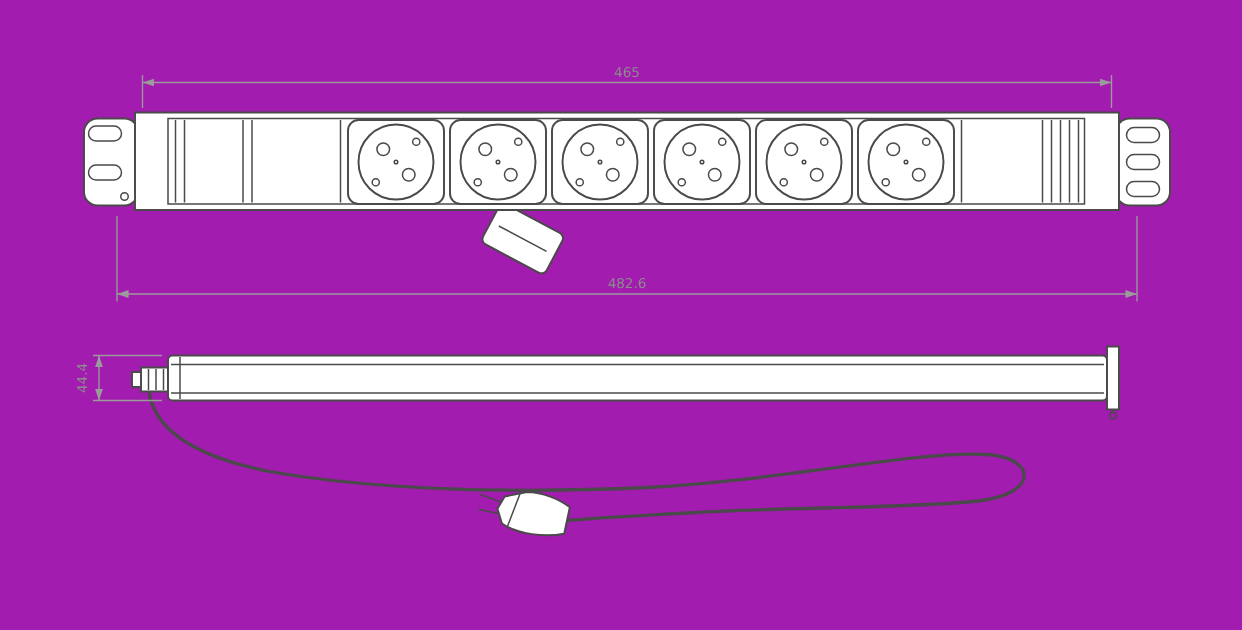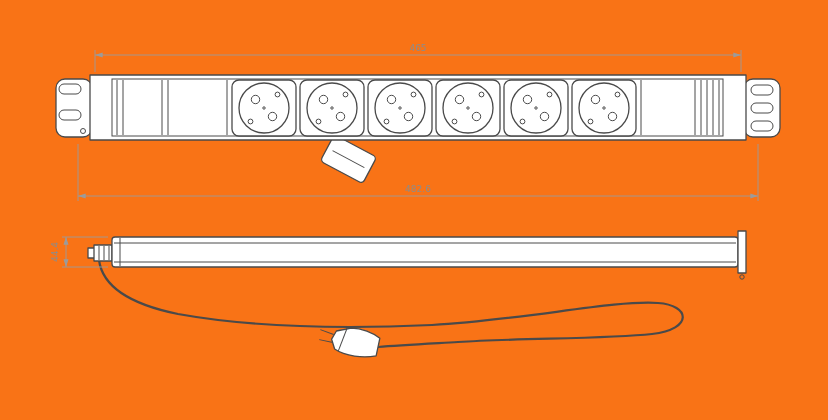--- a/index.html
+++ b/index.html
@@ -1,16 +1,16 @@
 <!DOCTYPE html>
 <html><head>
 <meta charset="utf-8">
 <style>
   html, body { margin: 0; padding: 0; background: #ffffff; }
-  .stage { width: 828px; height: 420px; position: relative; background: #f97316; }
+  .stage { width: 828px; height: 420px; position: relative; background: #a21caf; }
   svg { display: block; }
   .lnw  { fill: #ffffff; stroke: #4a4a4a; stroke-width: 1.3; stroke-linejoin: round; }
   .thin { fill: none; stroke: #4a4a4a; stroke-width: 1; }
   .thinw{ fill: #ffffff; stroke: #4a4a4a; stroke-width: 1; }
   .dim  { fill: none; stroke: #9b9b9b; stroke-width: 0.9; }
   .dimtext { font-family: "DejaVu Sans", sans-serif; font-size: 9px; fill: #8c8c8c; }
   .cable { fill: none; stroke: #4a4a4a; stroke-width: 2.2; stroke-linecap: round; }
 </style>
 </head>
 <body>

